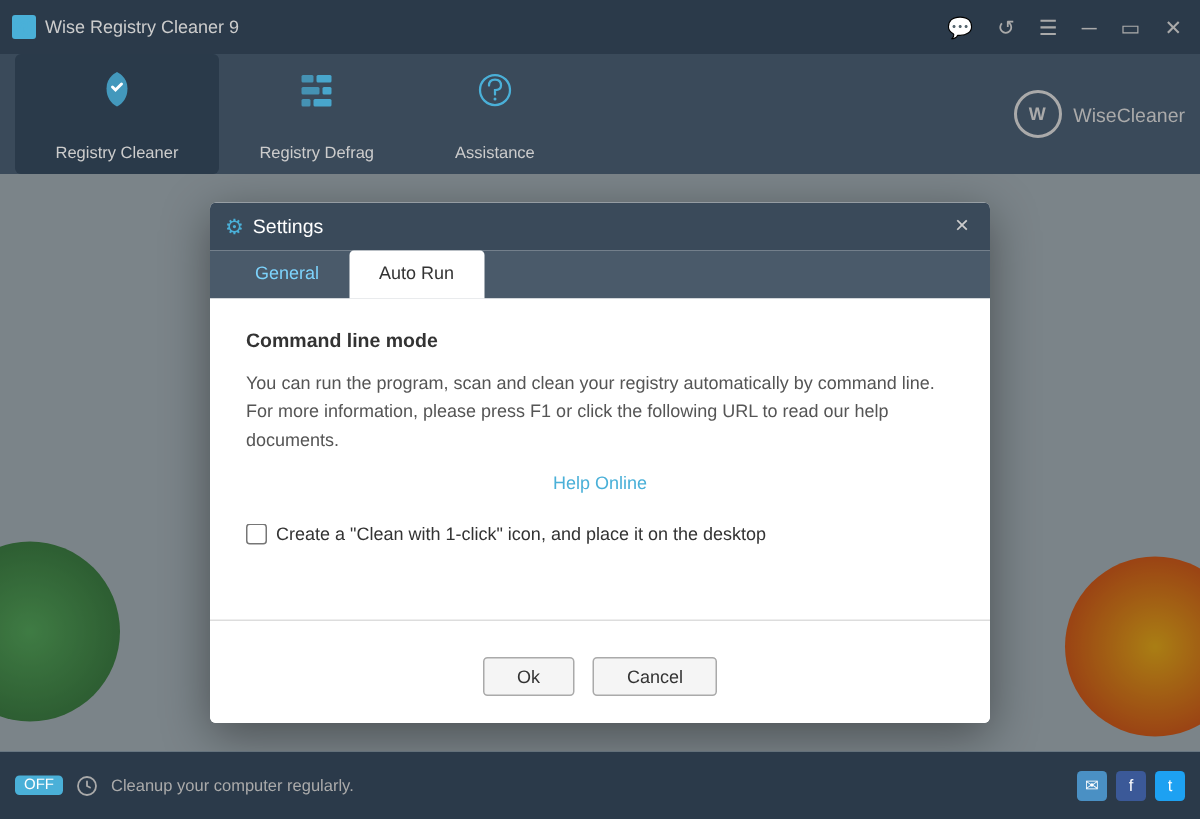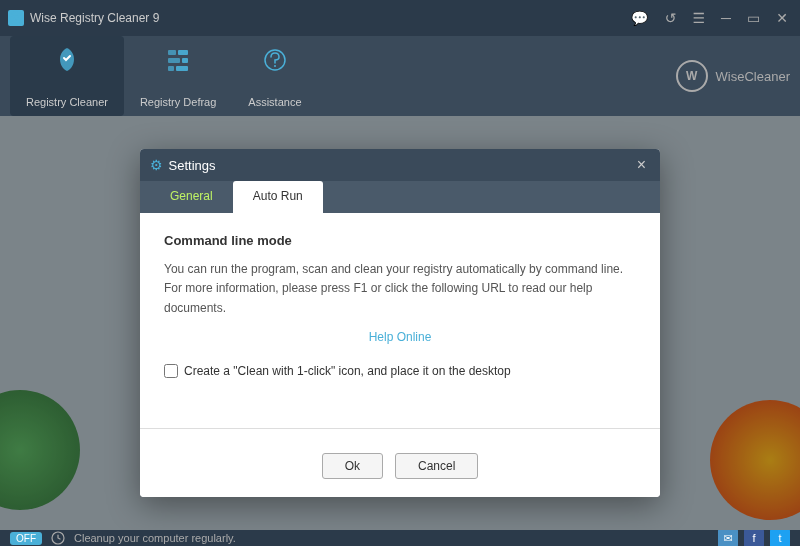--- a/index.html
+++ b/index.html
@@ -68,21 +68,21 @@
       display: flex;
       align-items: center;
       padding: 0 10px;
       flex-shrink: 0;
     }
     .nav-item {
       display: flex;
       flex-direction: column;
       align-items: center;
       justify-content: center;
-      padding: 8px 16px;
+      padding: 8px 27px;
       cursor: pointer;
       color: #ccc;
       font-size: 12px;
       gap: 20px;
       min-width: 80px;
       border-radius: 4px;
     }
     .nav-item.active {
       background: #2a3a4a;
       color: white;
@@ -143,21 +143,21 @@
       width: 120px;
       height: 120px;
       border-radius: 50%;
       background: radial-gradient(circle, #ffb300 0%, #e65100 70%);
       opacity: 0.85;
     }
 
     
     .status-bar {
       background: #2b3a4a;
-      height: 16px;
+      height: 45px;
       display: flex;
       align-items: center;
       padding: 0 10px;
       flex-shrink: 0;
       justify-content: space-between;
     }
     .status-left {
       display: flex;
       align-items: center;
       gap: 8px;
@@ -230,21 +230,21 @@
     }
 
     
     .dialog-tabs {
       background: #4a5a6a;
       display: flex;
       padding: 0 10px;
     }
     .dialog-tab {
       padding: 8px 20px;
-      color: #bef264;
+      color: #7dd3fc;
       font-size: 12px;
       cursor: pointer;
       border-bottom: 2px solid transparent;
     }
     .dialog-tab.active {
       background: white;
       color: #333;
       border-bottom: none;
       border-radius: 3px 3px 0 0;
     }

